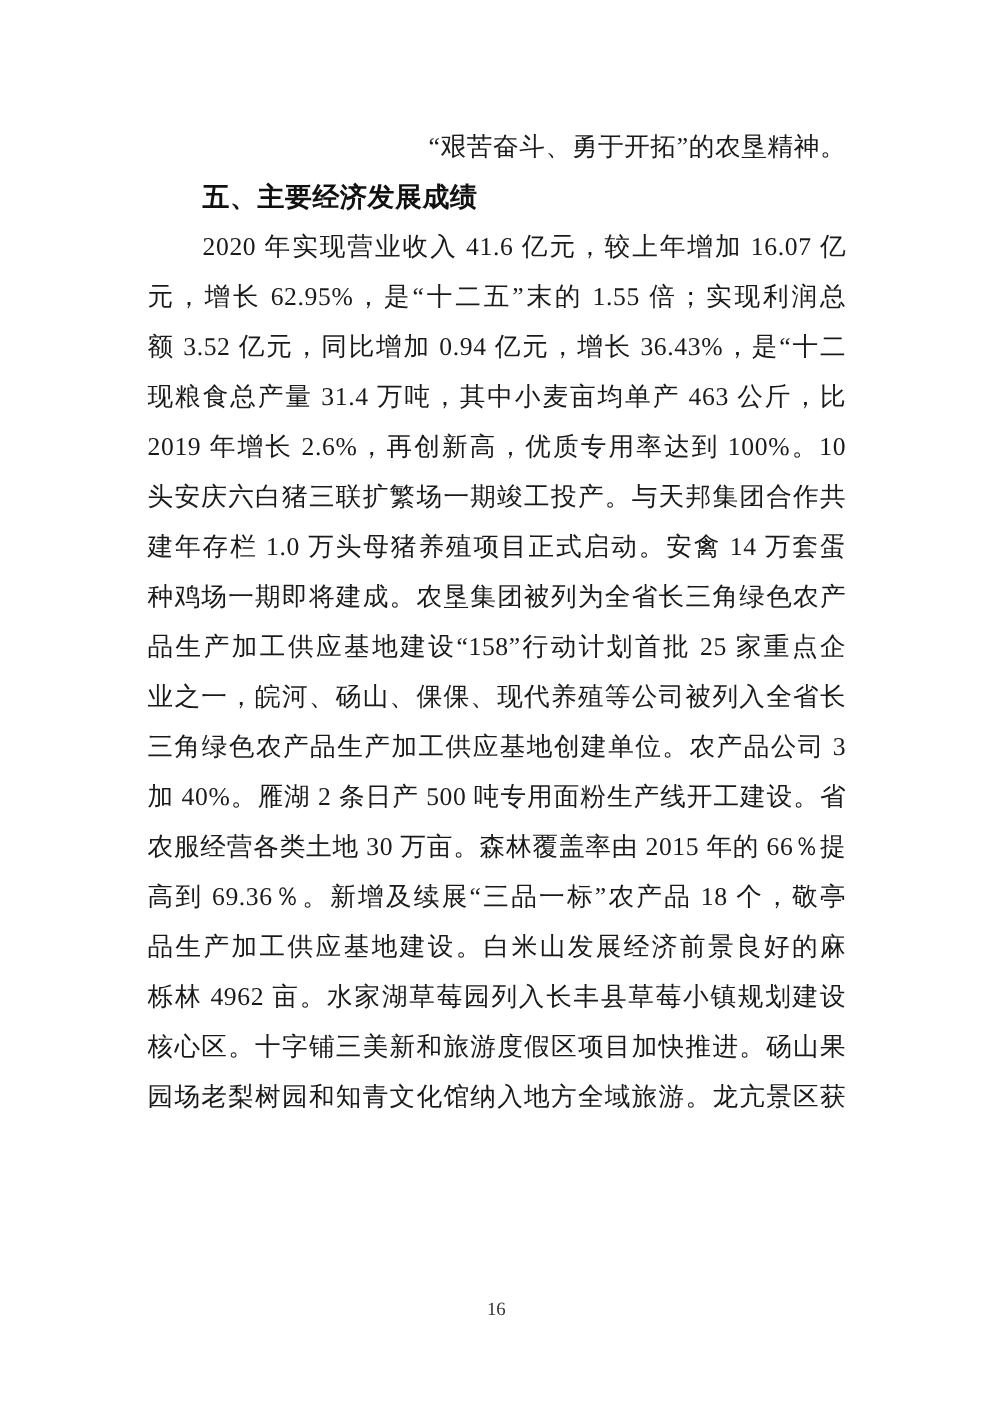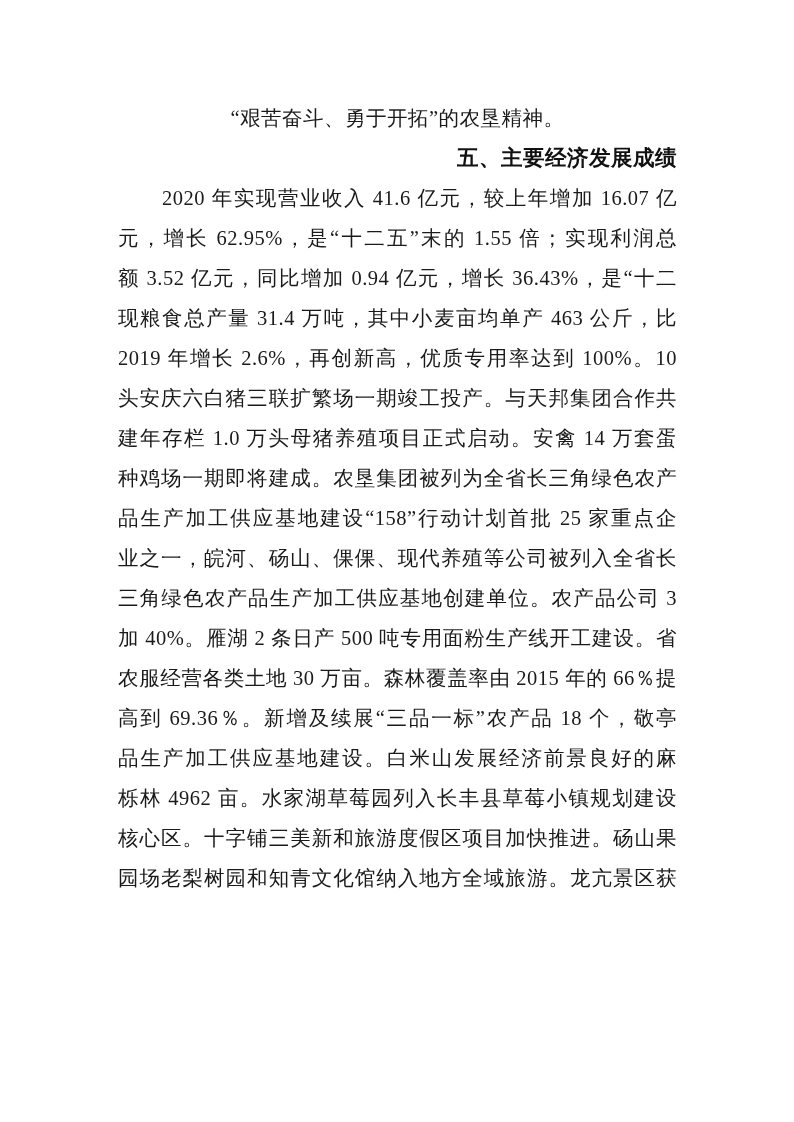--- a/index.html
+++ b/index.html
@@ -21,32 +21,31 @@
     left: 118px;
     top: 98px;
     width: 559px;
   }
   .line {
     height: 40px;
     line-height: 40px;
     font-size: 20.5px;
     overflow: hidden;
     letter-spacing: 0.5px;
-    text-align: right;
   }
   .line.full,
   .line.first {
     text-align: justify;
     text-align-last: justify;
   }
   .line.first {
     text-indent: 44px;
   }
   .line.end {
-    text-align: center;
+    text-align: right;
   }
   .line.heading {
     text-indent: 44px;
     font-family: "Liberation Sans", "DejaVu Sans", sans-serif;
     font-weight: 700;
     font-size: 21.5px;
     color: #111111;
   }
   .lead {
     font-weight: 700;
@@ -83,13 +82,14 @@
       <div class="line full">业之一，皖河、砀山、倮倮、现代养殖等公司被列入全省长</div>
       <div class="line full">三角绿色农产品生产加工供应基地创建单位。农产品公司 3</div>
       <div class="line full">加 40%。雁湖 2 条日产 500 吨专用面粉生产线开工建设。省</div>
       <div class="line full">农服经营各类土地 30 万亩。森林覆盖率由 2015 年的 66％提</div>
       <div class="line full">高到 69.36％。新增及续展“三品一标”农产品 18 个，敬亭</div>
       <div class="line full">品生产加工供应基地建设。白米山发展经济前景良好的麻</div>
       <div class="line full">栎林 4962 亩。水家湖草莓园列入长丰县草莓小镇规划建设</div>
       <div class="line full">核心区。十字铺三美新和旅游度假区项目加快推进。砀山果</div>
       <div class="line full">园场老梨树园和知青文化馆纳入地方全域旅游。龙亢景区获</div>
     </div>
+  <div class="footer">16</div>
 </div>
 
 </body></html>

